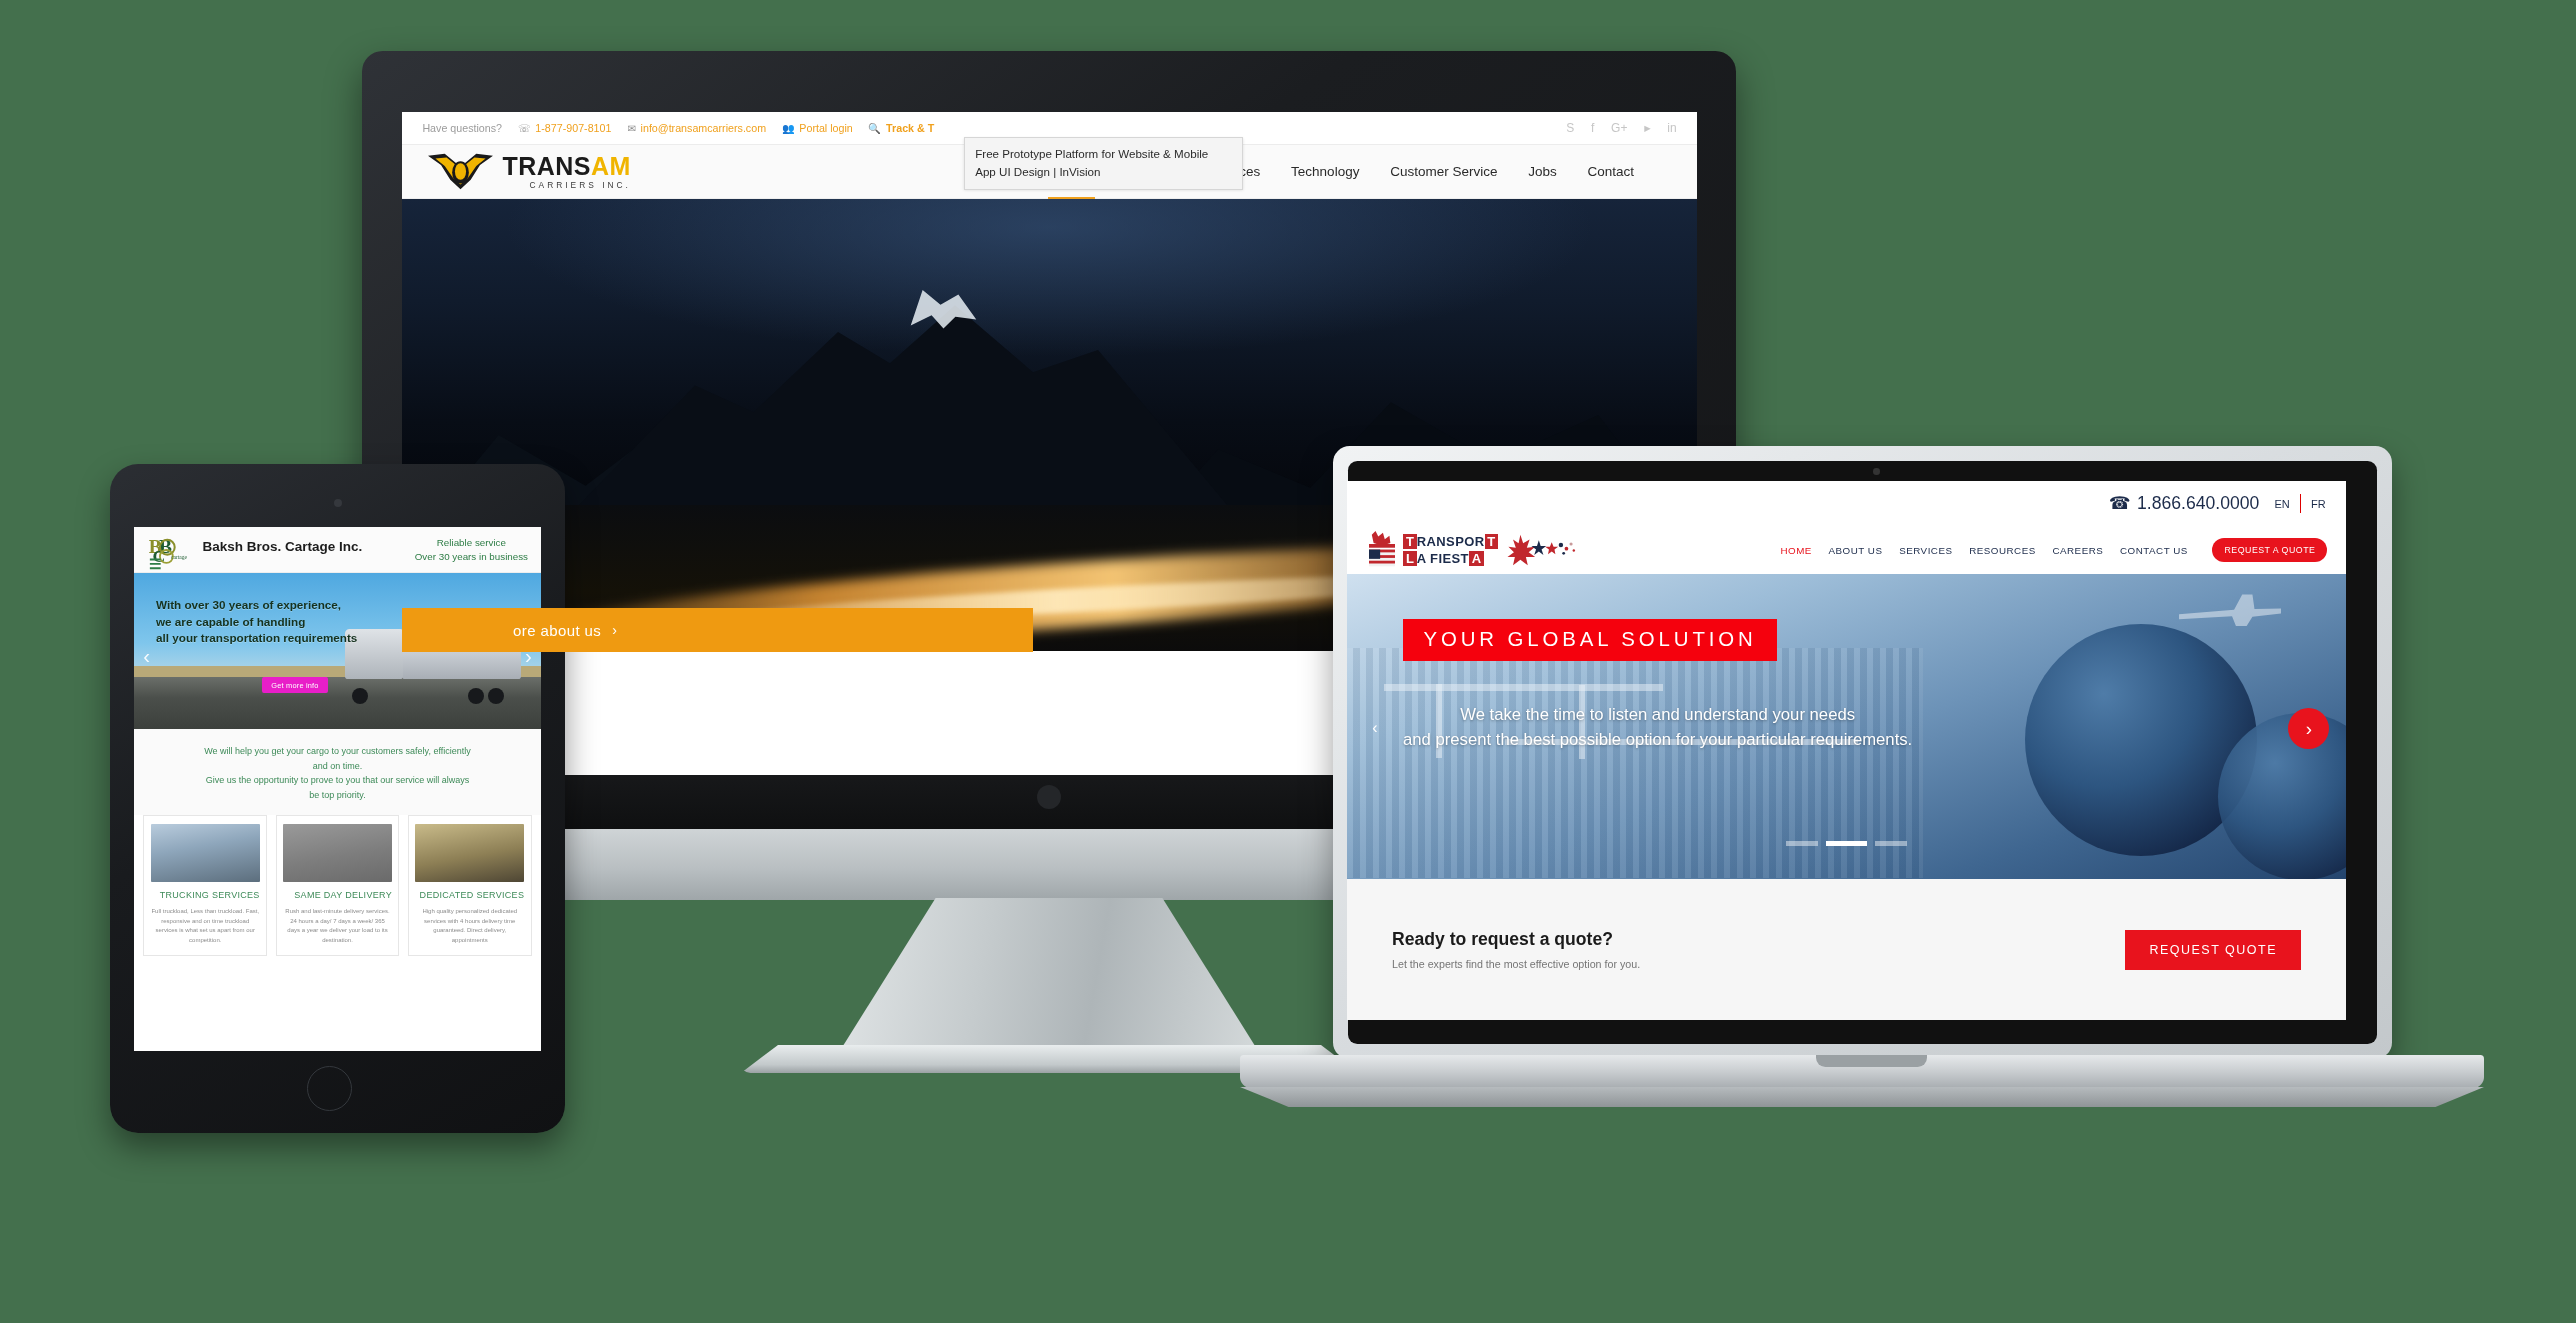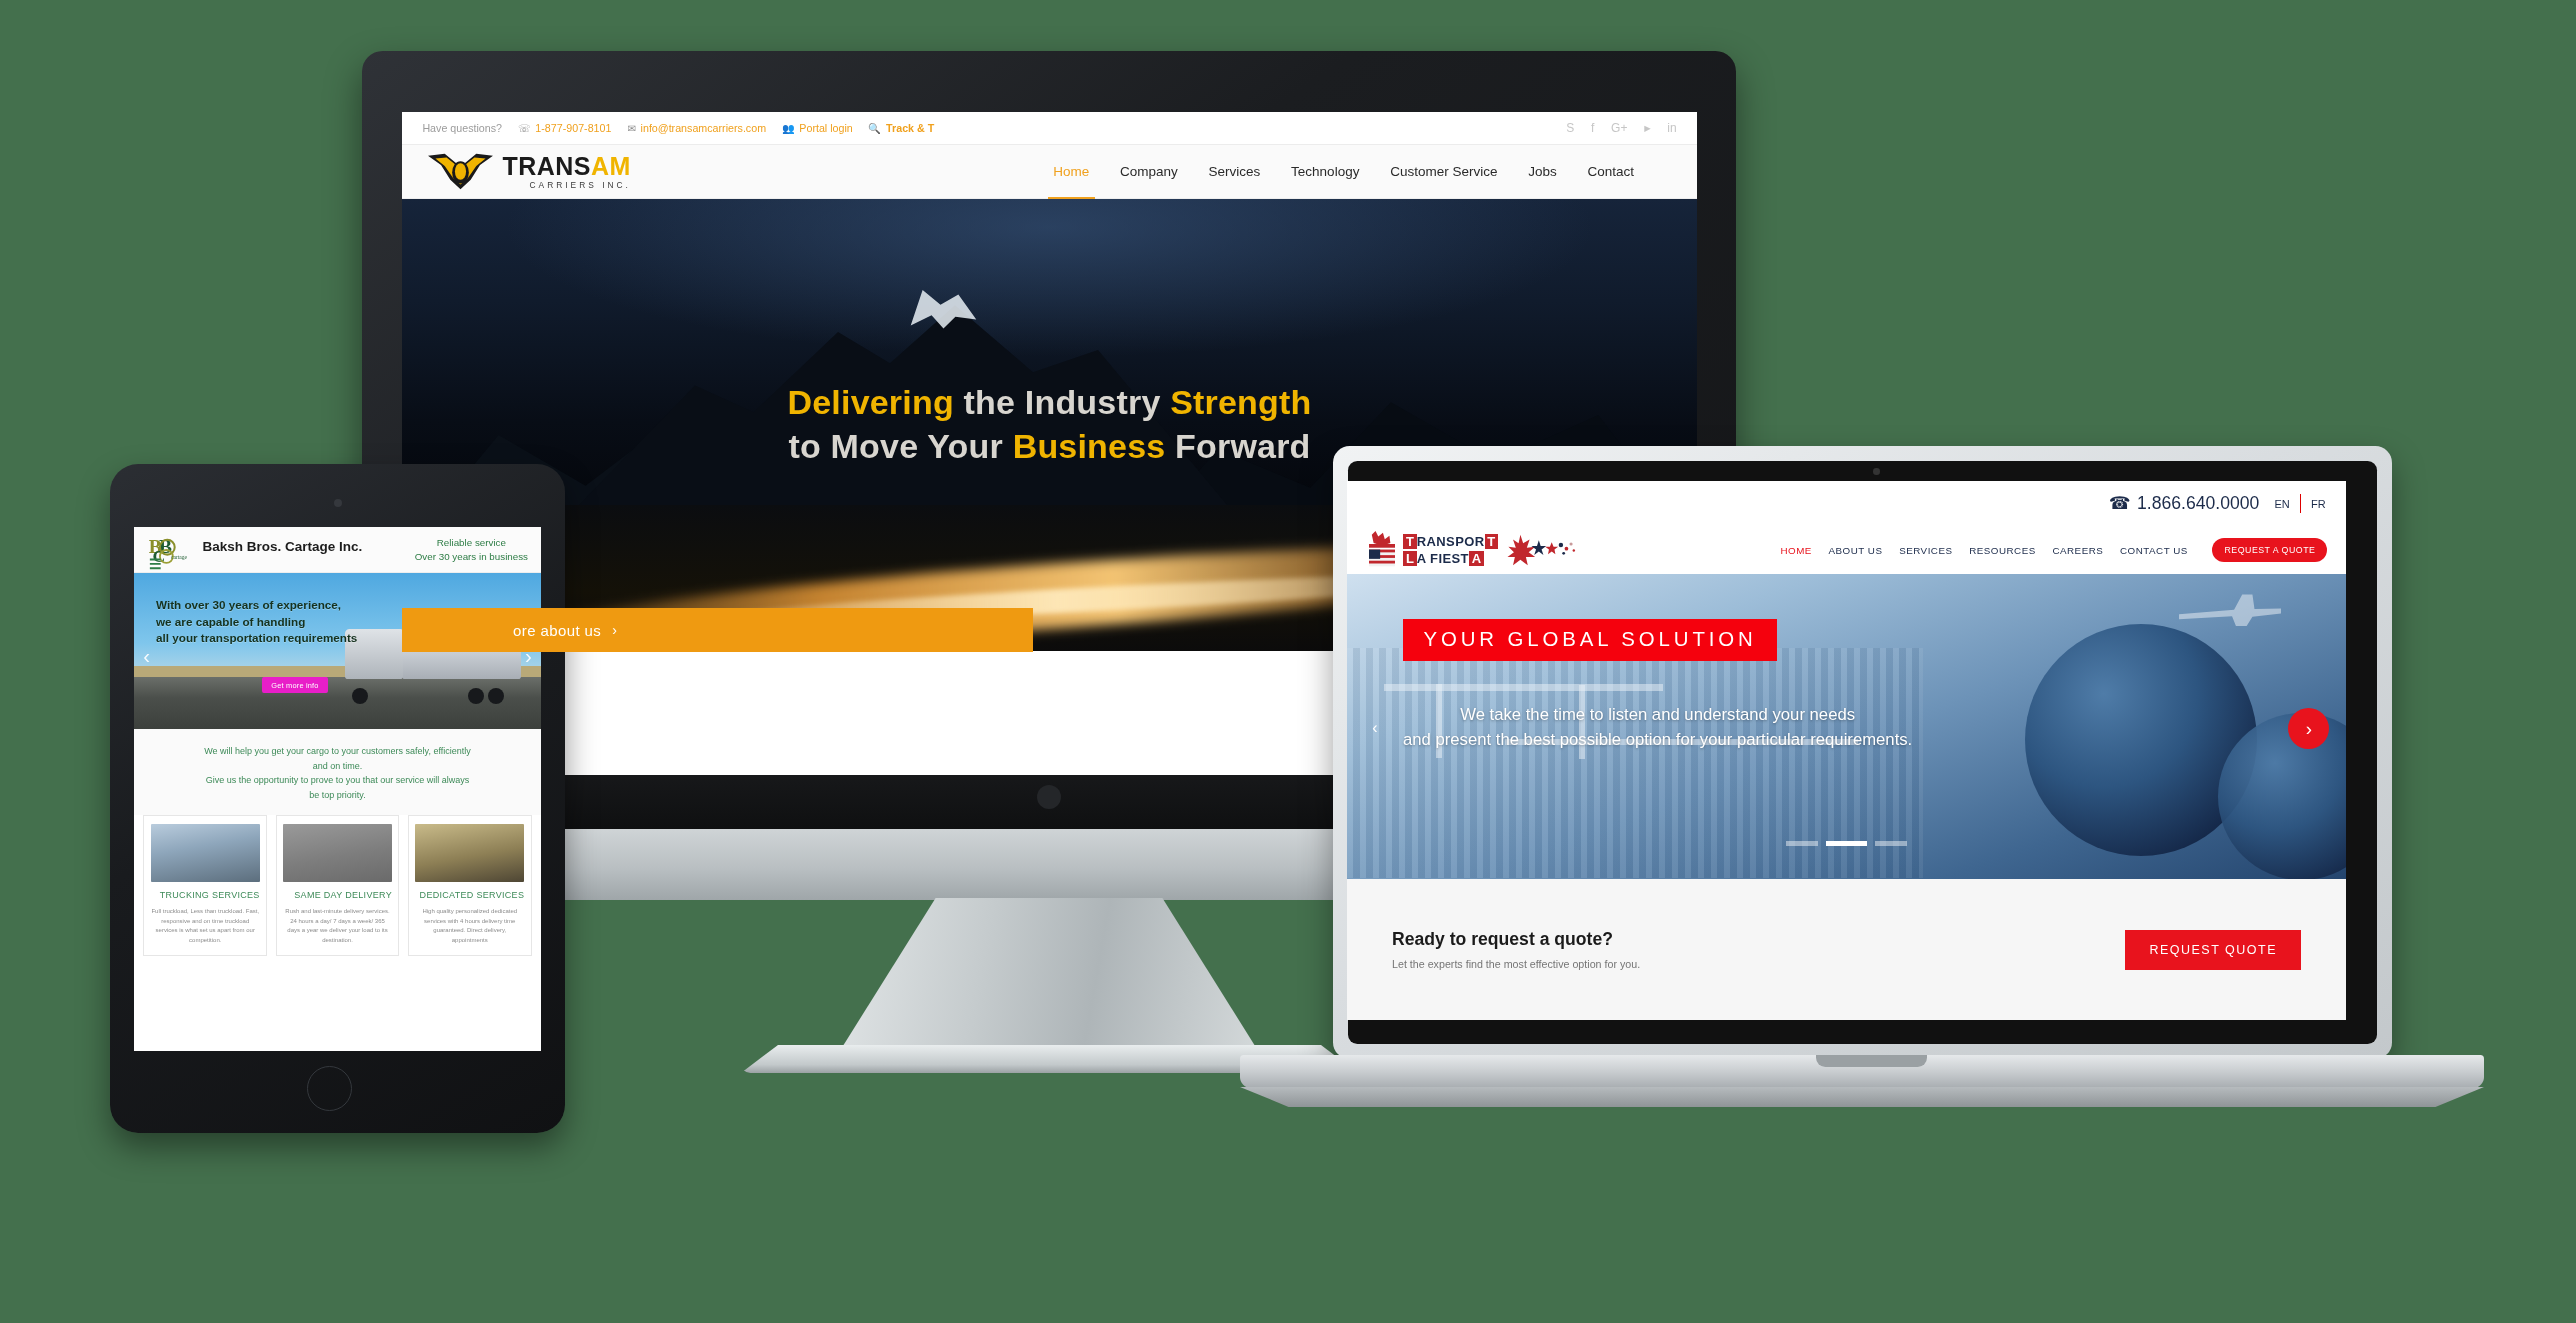--- a/index.html
+++ b/index.html
@@ -312,44 +312,40 @@
       <div class="d-hero">
         <div class="d-hero-sky"></div>
         <div class="d-mtn m2"></div>
         <div class="d-mtn m3"></div>
         <div class="d-mtn m1"></div>
         <div class="d-mtn m1s"></div>
         <div class="d-road"></div>
         <div class="d-trail"></div>
         <div class="d-trail2"></div>
 
-        <div class="d-hero-copy">
-          <div class="d-hero-l1">
-            <span class="hl">Delivering</span><span> the Industry </span><span class="hl">Strength</span>
-          </div>
-          <div class="d-hero-l2">
-            <span>to Move Your </span><span class="hl">Business</span><span> Forward</span>
-          </div>
-        </div>
 
         <div class="d-cta-bar">
           <span>ore about us</span>
           <span class="chev">›</span>
         </div>
         <div class="d-whitestrip"></div>
       </div>
     </div>
 
     <div id="desktop-chinline"></div>
     <div id="desktop-camera"></div>
     <div id="desktop-neck"></div>
     <div id="desktop-stand"></div>
     <div id="desktop-stand-base"></div>
   </div>
 
+  <div id="invision-tooltip">
+    <div>Free Prototype Platform for Website &amp; Mobile</div>
+    <div>App UI Design | InVision</div>
+  </div>
 
   <div id="tablet-device" class="abs">
     <div id="tablet-body"></div>
     <div id="tablet-cam"></div>
 
     <div id="tablet-screen" class="screen">
 
       <div class="t-head">
         <div class="t-logo">
           <svg viewBox="0 0 52 34" width="48" height="32">

